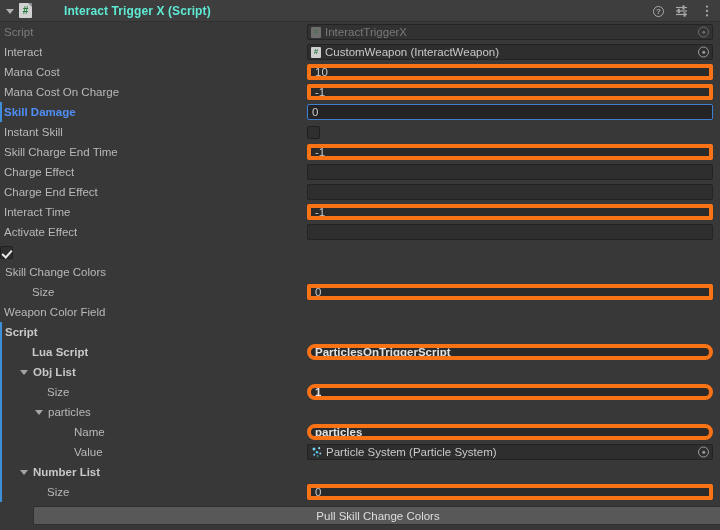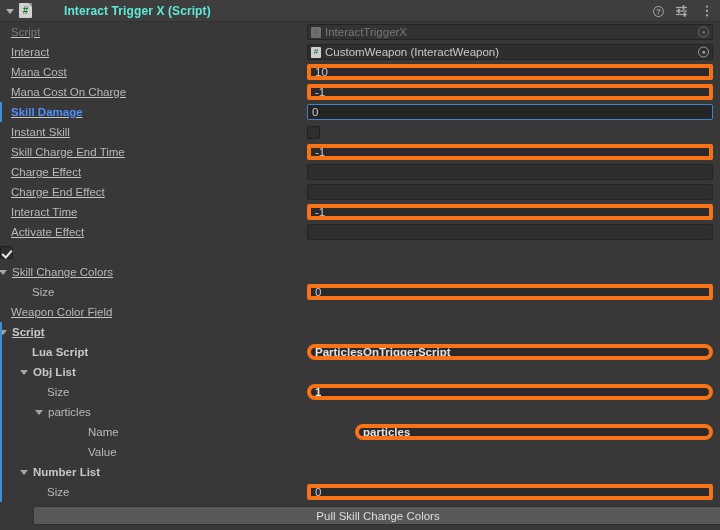--- a/index.html
+++ b/index.html
@@ -138,24 +138,24 @@
   .row.ovr .lbl { font-weight: bold; color: #c8c8c8; }
 
   .label-cell {
     width: 307px;
     flex: 0 0 307px;
     display: flex;
     align-items: center;
     height: 20px;
     box-sizing: border-box;
   }
-  .indent-0 { padding-left: 11px; text-decoration: underline; }
+  .indent-0 { padding-left: 4px; }
   .indent-1 { padding-left: 32px; }
   .indent-2 { padding-left: 47px; }
-  .indent-3 { padding-left: 40px; margin-left: 48px; }
+  .indent-3 { padding-left: 74px; }
 
   .tri {
     width: 11px;
     height: 11px;
     flex: 0 0 11px;
     position: relative;
     margin-right: 3px;
     margin-left: -13px;
   }
   .tri::after {
@@ -539,20 +539,36 @@
         <div class="field-cell">
           <div class="field boldval">
             <span class="val">particles</span>
           </div>
         </div>
       </div>
       <div class="row ">
         <div class="label-cell indent-3">
           <span class="lbl">Value</span>
         </div>
+        <div class="field-cell">
+          <div class="field obj">
+            <span class="ps-ic">
+              <svg width="12" height="12" viewBox="0 0 12 12">
+                <circle cx="3" cy="3" r="1.5" fill="#6fd0f5"></circle>
+                <circle cx="8.2" cy="2.2" r="1.1" fill="#8fdcf8"></circle>
+                <circle cx="6" cy="6.2" r="1.3" fill="#4fc3ef"></circle>
+                <circle cx="9.3" cy="7.5" r="0.9" fill="#8fdcf8"></circle>
+                <circle cx="3.2" cy="8.8" r="1.0" fill="#6fd0f5"></circle>
+                <circle cx="6.6" cy="10" r="0.8" fill="#4fc3ef"></circle>
+              </svg>
+            </span>
+            <span class="val">Particle System (Particle System)</span>
+            <span class="obj-sel"></span>
+          </div>
+        </div>
       </div>
       <div class="row ovr">
         <div class="label-cell indent-1">
           <div class="tri"></div>
           <span class="lbl">Number List</span>
         </div>
         <div class="field-cell"></div>
       </div>
       <div class="row ">
         <div class="label-cell indent-2">

